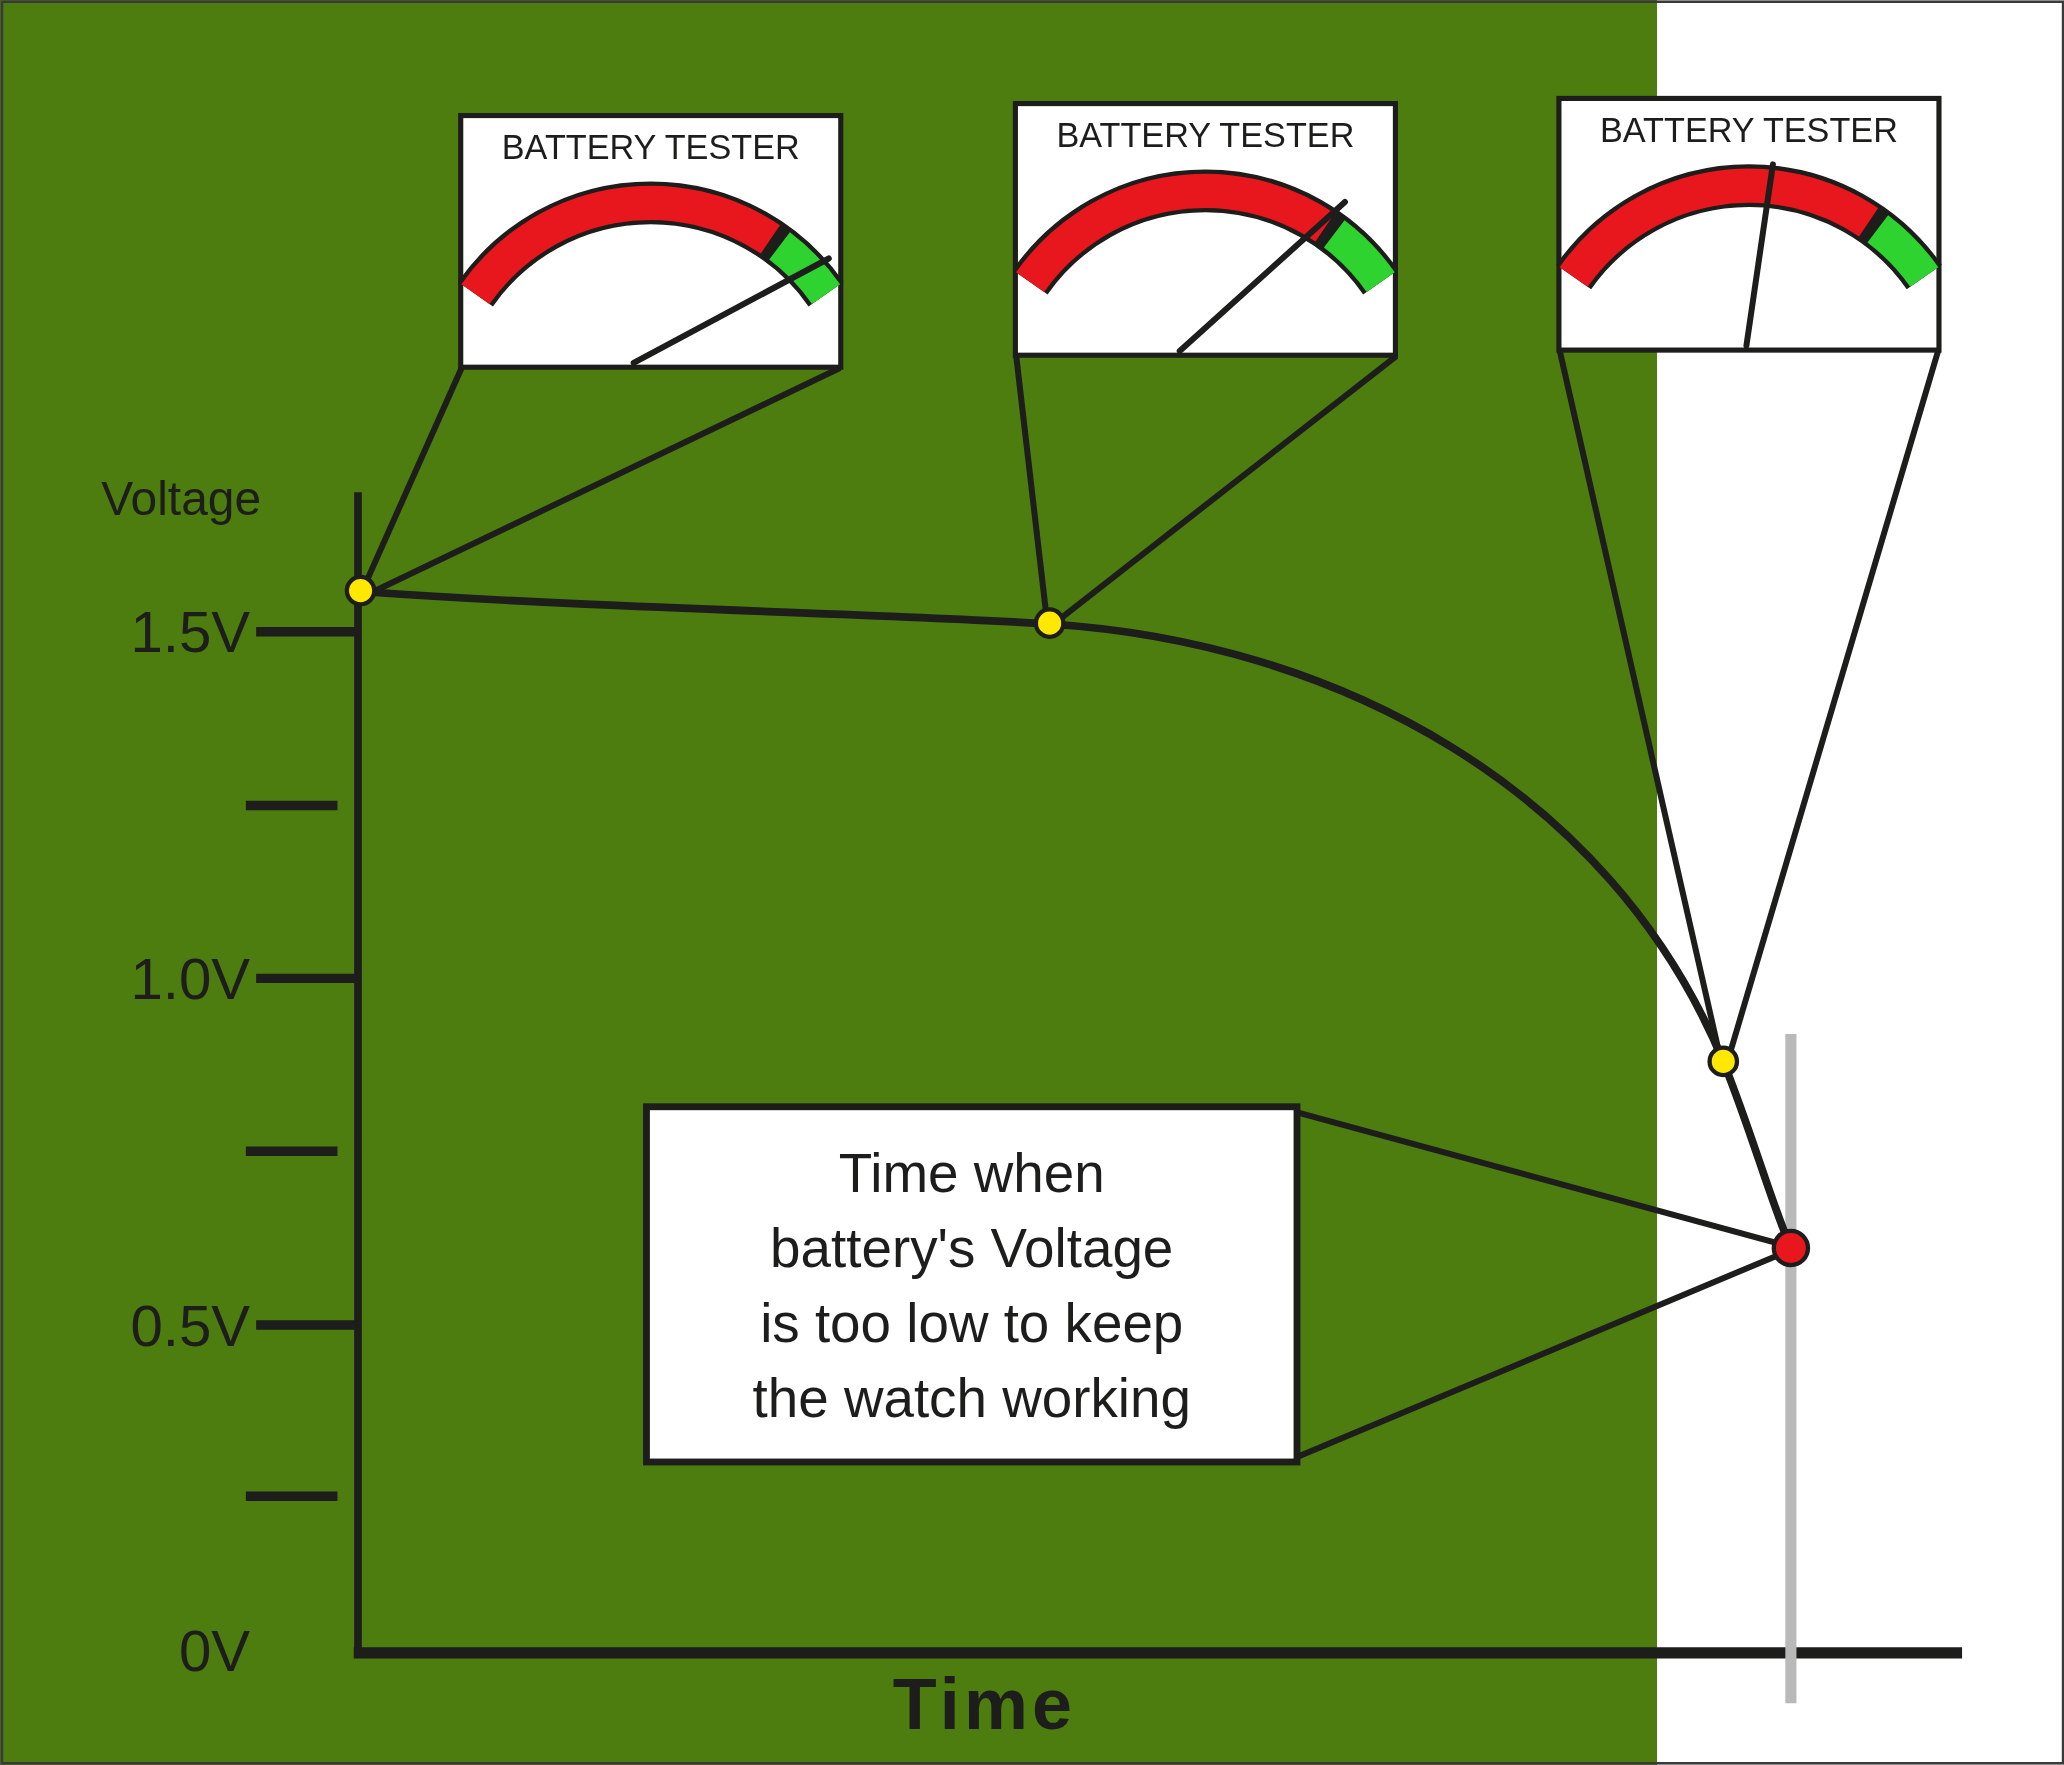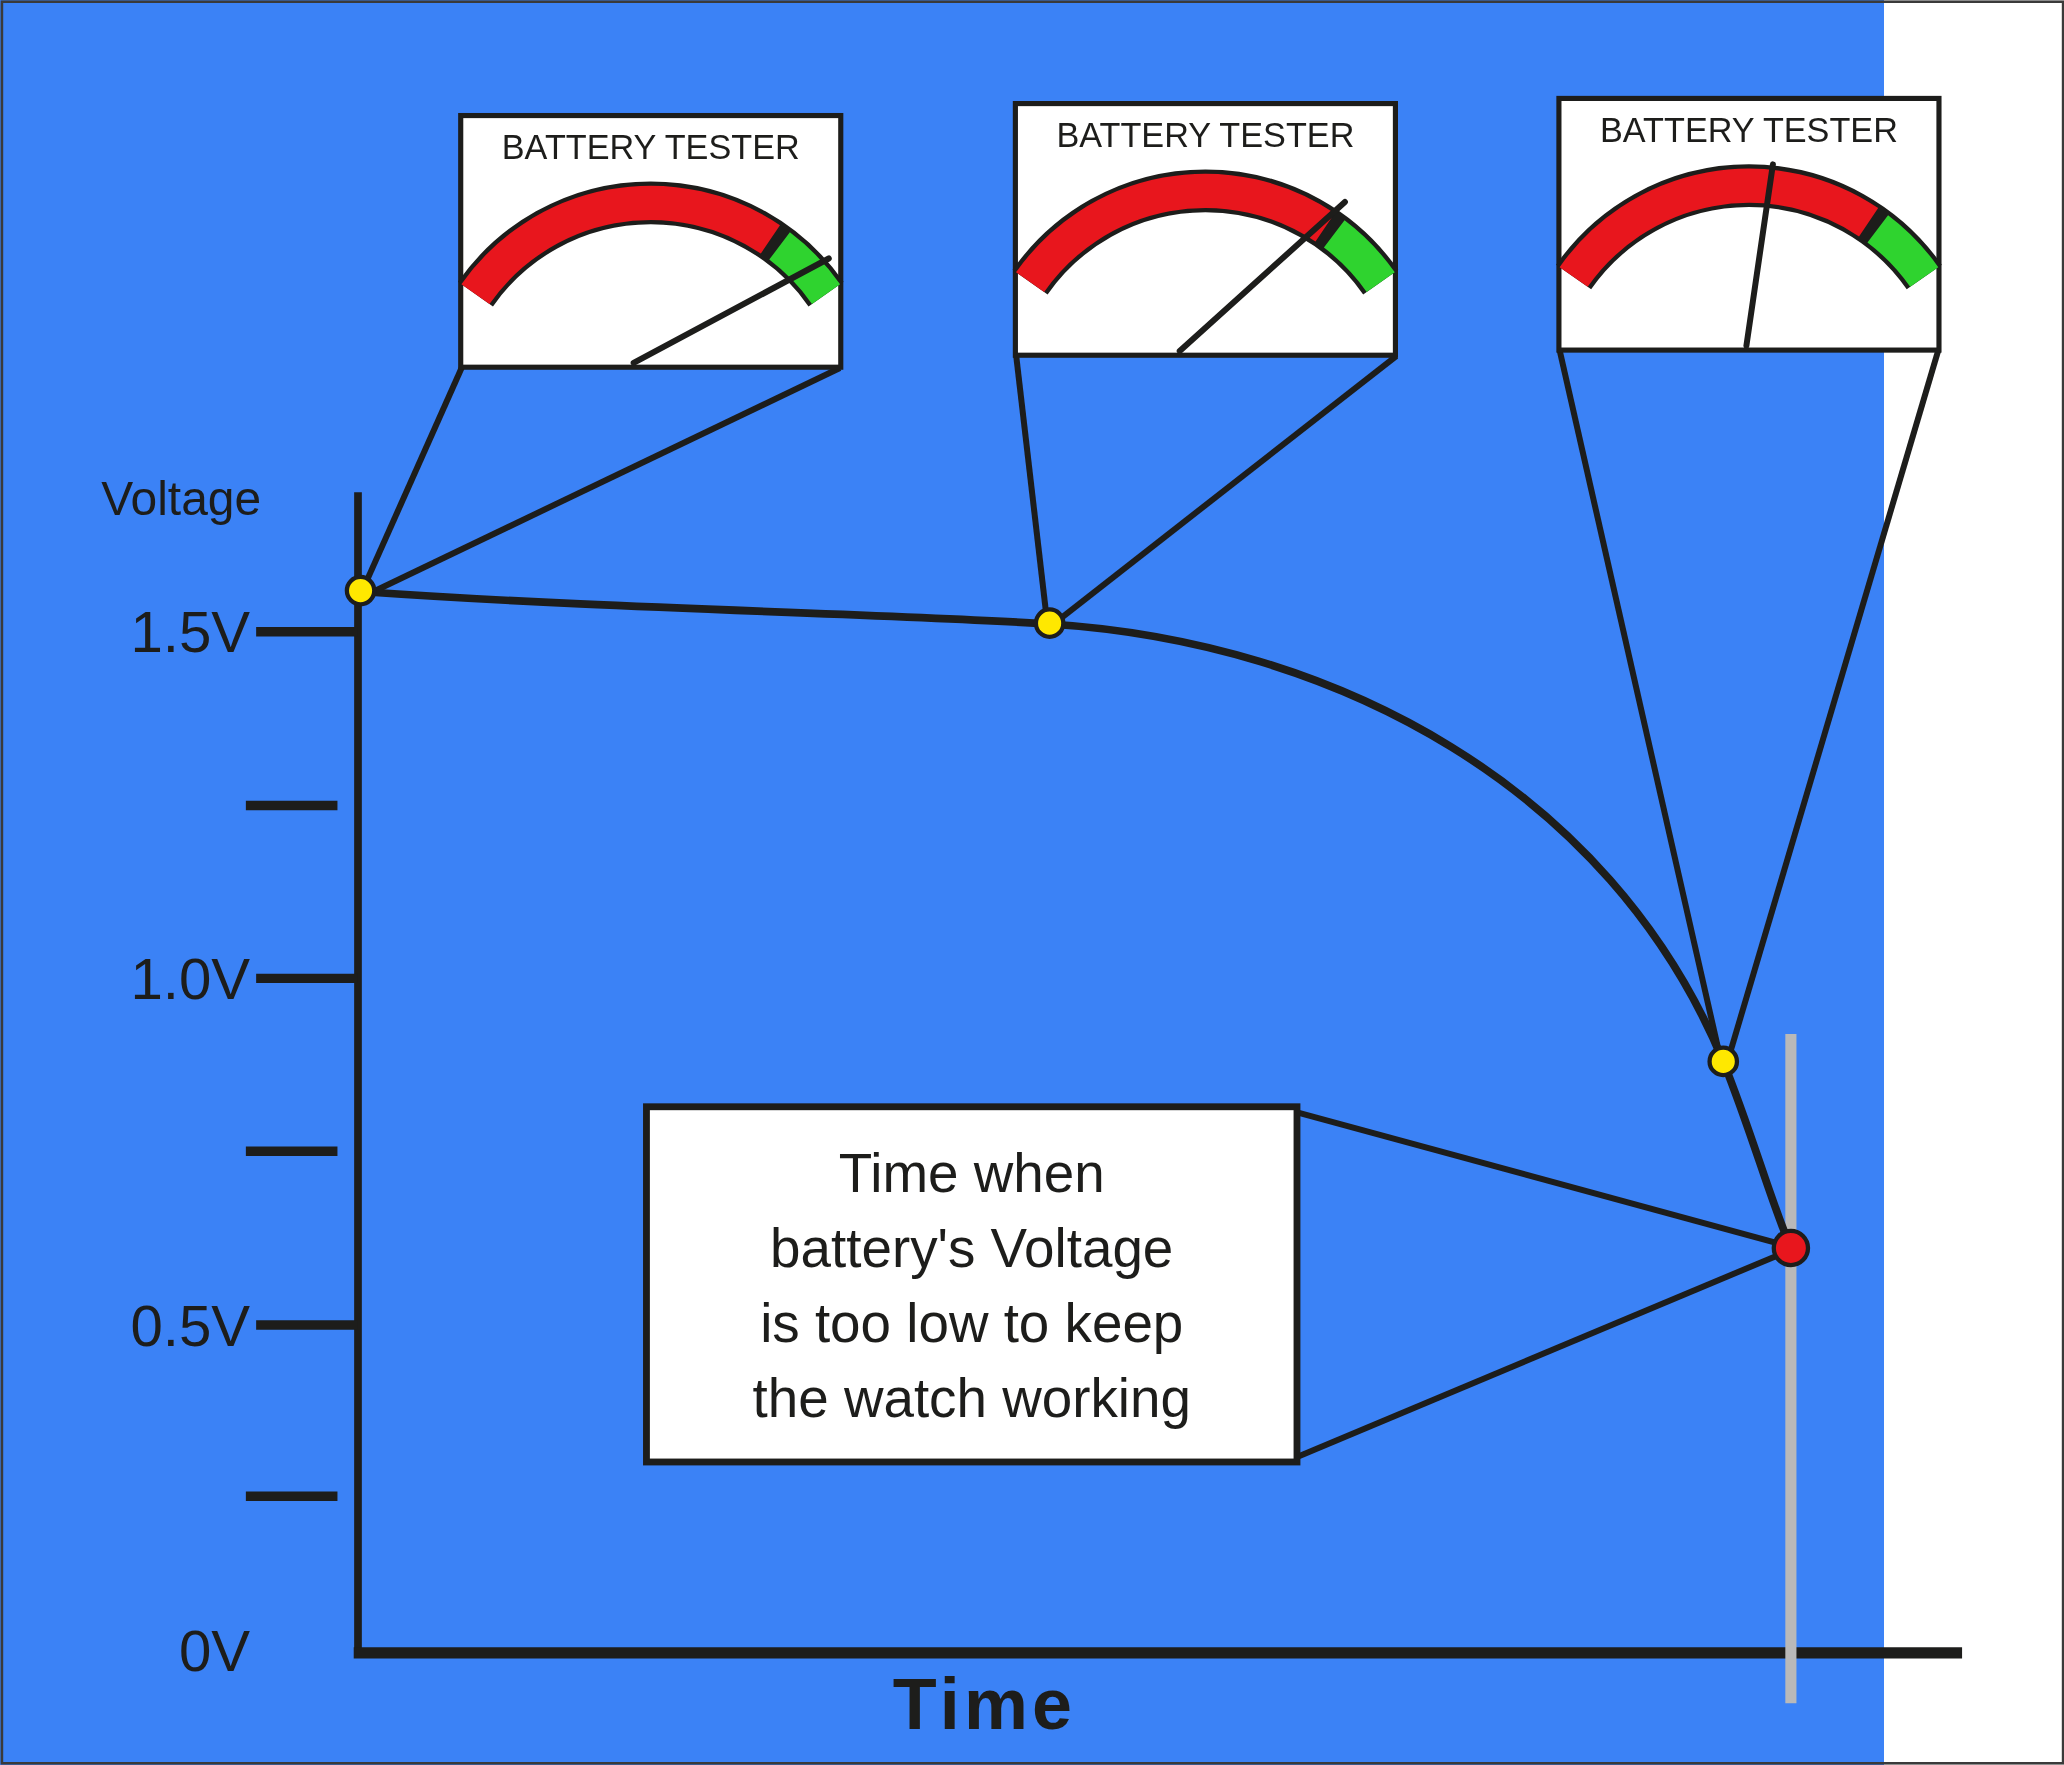--- a/index.html
+++ b/index.html
@@ -1,20 +1,20 @@
 <!DOCTYPE html>
 <html style="font-size:13.7px"><head>
 <meta charset="utf-8">
 <style>
   html, body { margin: 0; padding: 0; background: #ffffff; }
   .figure {
     position: relative;
-    width: 1884px;
+    width: 1657px;
     height: 1765px;
-    background: #3b82f6;
+    background: #4d7c0f;
     font-family: "Liberation Sans", sans-serif;
   }
   svg { display: block; }
   svg text {
     font-family: "Liberation Sans", sans-serif;
     fill: #1d1d1b;
   }
   .border-rect { fill: none; stroke: #3a3a3a; stroke-width: 3; }
   .gauge-frame { fill: #ffffff; stroke: #1d1d1b; stroke-width: 6; }
   .gauge-title { font-size: 40px; }

